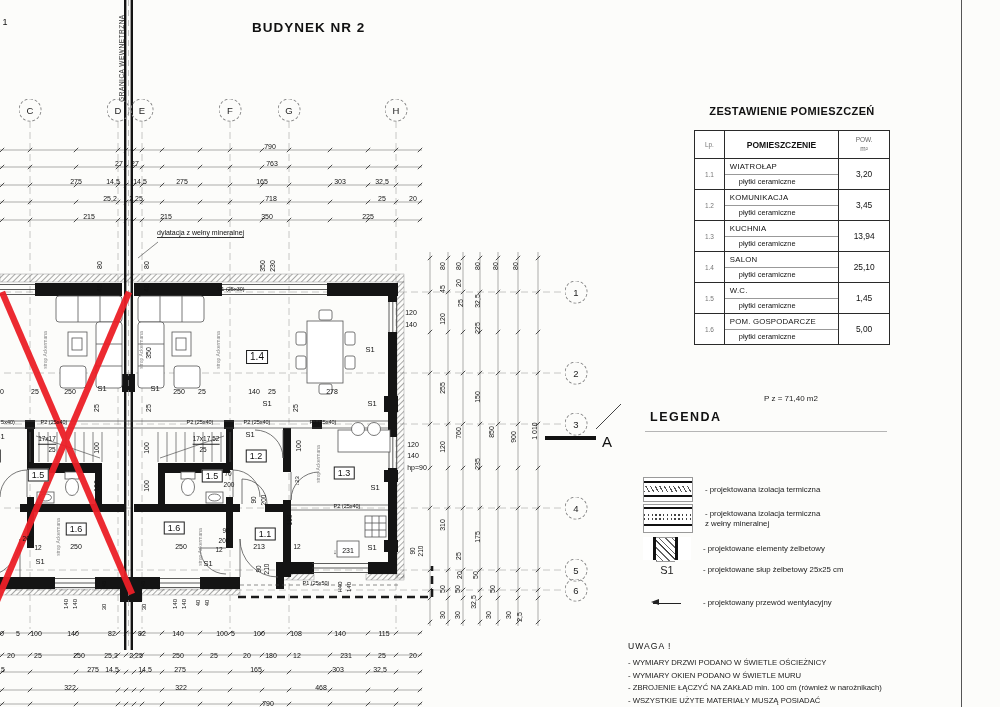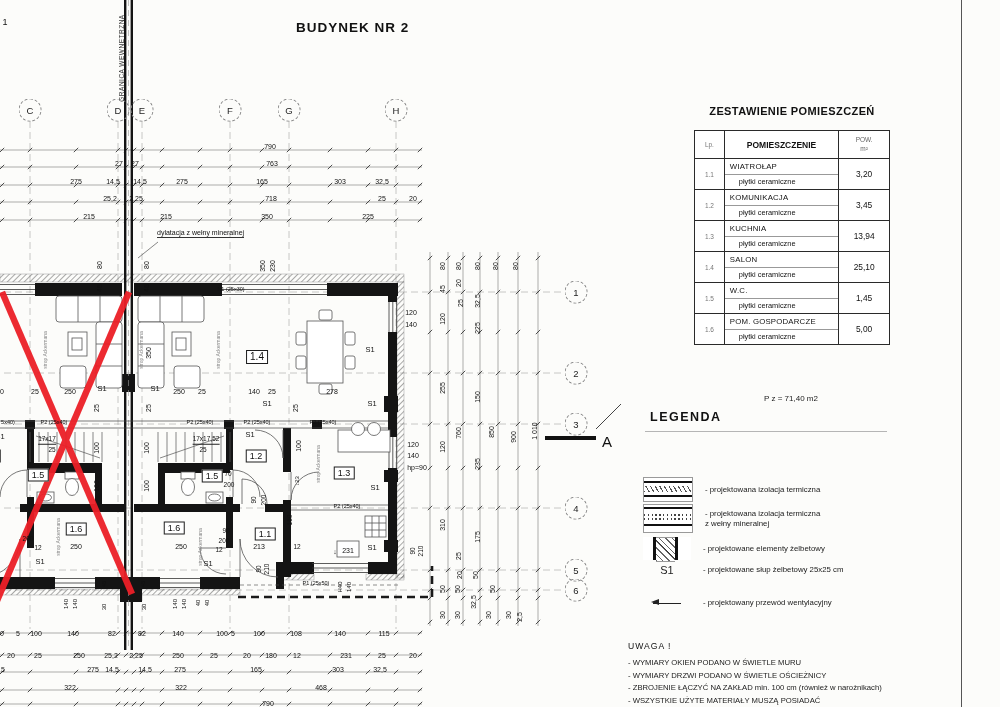--- a/index.html
+++ b/index.html
@@ -5,21 +5,21 @@
   html,body{margin:0;padding:0;background:#e8e8e8;font-family:"Liberation Sans",sans-serif;}
   .stage{position:relative;width:1000px;height:707px;background:#fcfcfa;overflow:hidden;color:#111;}
   svg{position:absolute;left:0;top:0;}
   .lbl{position:absolute;transform:translate(-50%,-50%);font-size:7px;line-height:1;white-space:pre;color:#111;}
   .lbl.r{transform:translate(-50%,-50%) rotate(-90deg);}
   .lbl.b{border:1px solid #1d1d1d;padding:1px 3px;background:#fff;}
   .lbl.g{color:#8a8a8a;}
   .lbl.u{border-bottom:1px solid #222;padding-bottom:1px;}
   .bub{position:absolute;width:21px;height:21px;border:1px dashed #8c8c8c;border-radius:50%;
        transform:translate(-50%,-50%);text-align:center;line-height:21px;font-size:9.5px;color:#222;background:rgba(255,255,255,.0);}
-  .t-building{position:absolute;left:252px;top:20px;font-size:13.5px;font-weight:600;letter-spacing:1px;margin-left:44px;}
+  .t-building{position:absolute;left:252px;top:20px;font-size:13.5px;font-weight:600;letter-spacing:1px;}
   .t-drawing{position:absolute;left:668px;top:44px;font-size:16.5px;font-weight:600;letter-spacing:3px;color:#222;}
   .t-granica{position:absolute;left:121px;top:58px;transform:translate(-50%,-50%) rotate(-90deg);
              font-size:6.5px;letter-spacing:.5px;white-space:pre;color:#333;}
   .t-ztitle{position:absolute;left:697px;top:105px;width:190px;text-align:center;font-size:11px;font-weight:600;letter-spacing:.4px;}
   .ztable{position:absolute;left:694px;top:130px;width:194px;border:1.2px solid #2a2a2a;background:#fff;font-size:8px;}
   .zhead{display:flex;border-bottom:1px solid #2a2a2a;height:27px;}
   .zc1{width:29px;border-right:1px solid #2a2a2a;display:flex;align-items:center;justify-content:center;color:#777;font-size:6.5px;}
   .zc2{width:114px;border-right:1px solid #2a2a2a;display:flex;align-items:center;justify-content:center;font-weight:600;font-size:8.5px;}
   .zc3{width:50px;display:flex;flex-direction:column;align-items:center;justify-content:center;color:#666;font-size:6.5px;line-height:1.25;}
   .ztr{display:flex;border-bottom:1px solid #2a2a2a;height:30px;}
@@ -828,15 +828,15 @@
     <div class="leg-txt">- projektowane słup żelbetowy 25x25 cm</div>
   </div>
   <div class="leg-item" style="top:598px">
     <div class="arrw">
         <div class="arr"></div>
       </div>
     <div class="leg-txt">- projektowany przewód wentylacyjny</div>
   </div>
 
   <div class="uwaga-t">UWAGA  !</div>
-  <div class="uwaga" id="uwaga-list"><div>- WYMIARY OKIEN PODANO W ŚWIETLE MURU</div><div>- WYMIARY DRZWI PODANO W ŚWIETLE OŚCIEŻNICY</div><div>- ZBROJENIE ŁĄCZYĆ NA ZAKŁAD min. 100 cm (również w narożnikach)</div><div>- WSZYSTKIE UŻYTE MATERIAŁY MUSZĄ POSIADAĆ</div></div>
+  <div class="uwaga" id="uwaga-list"><div>- WYMIARY DRZWI PODANO W ŚWIETLE OŚCIEŻNICY</div><div>- WYMIARY OKIEN PODANO W ŚWIETLE MURU</div><div>- ZBROJENIE ŁĄCZYĆ NA ZAKŁAD min. 100 cm (również w narożnikach)</div><div>- WSZYSTKIE UŻYTE MATERIAŁY MUSZĄ POSIADAĆ</div></div>
 
 </div>
 
 </body></html>

